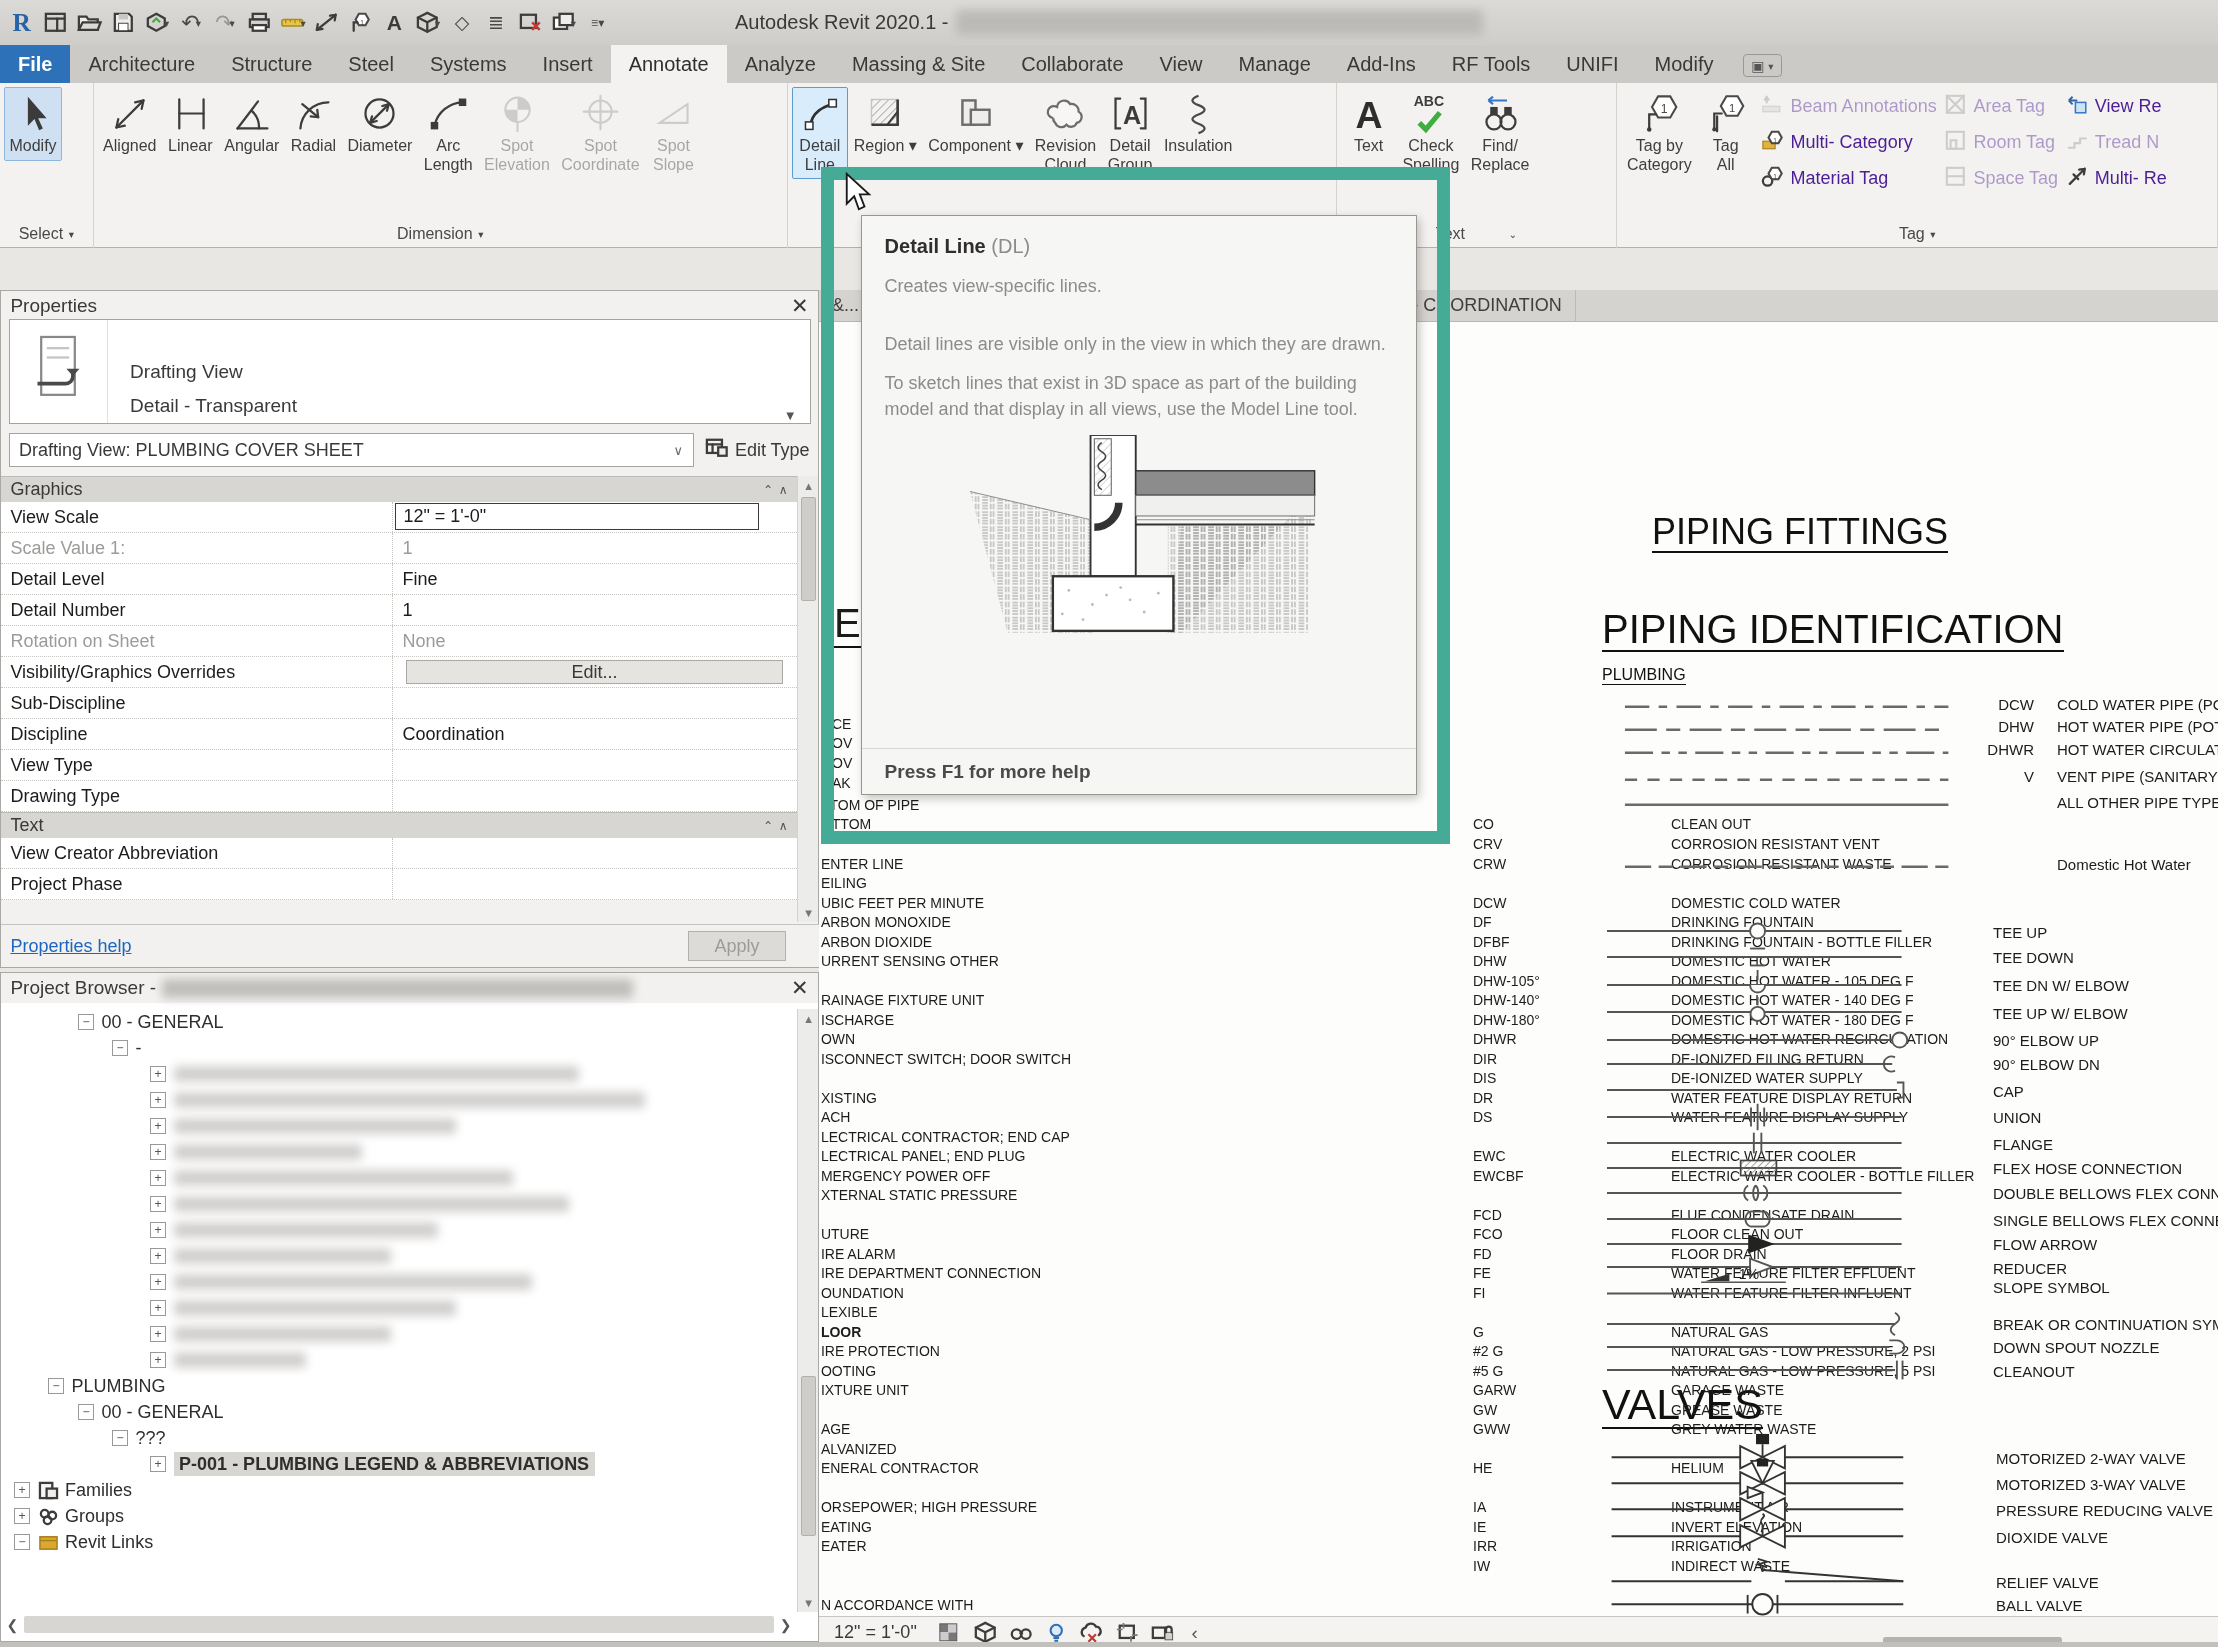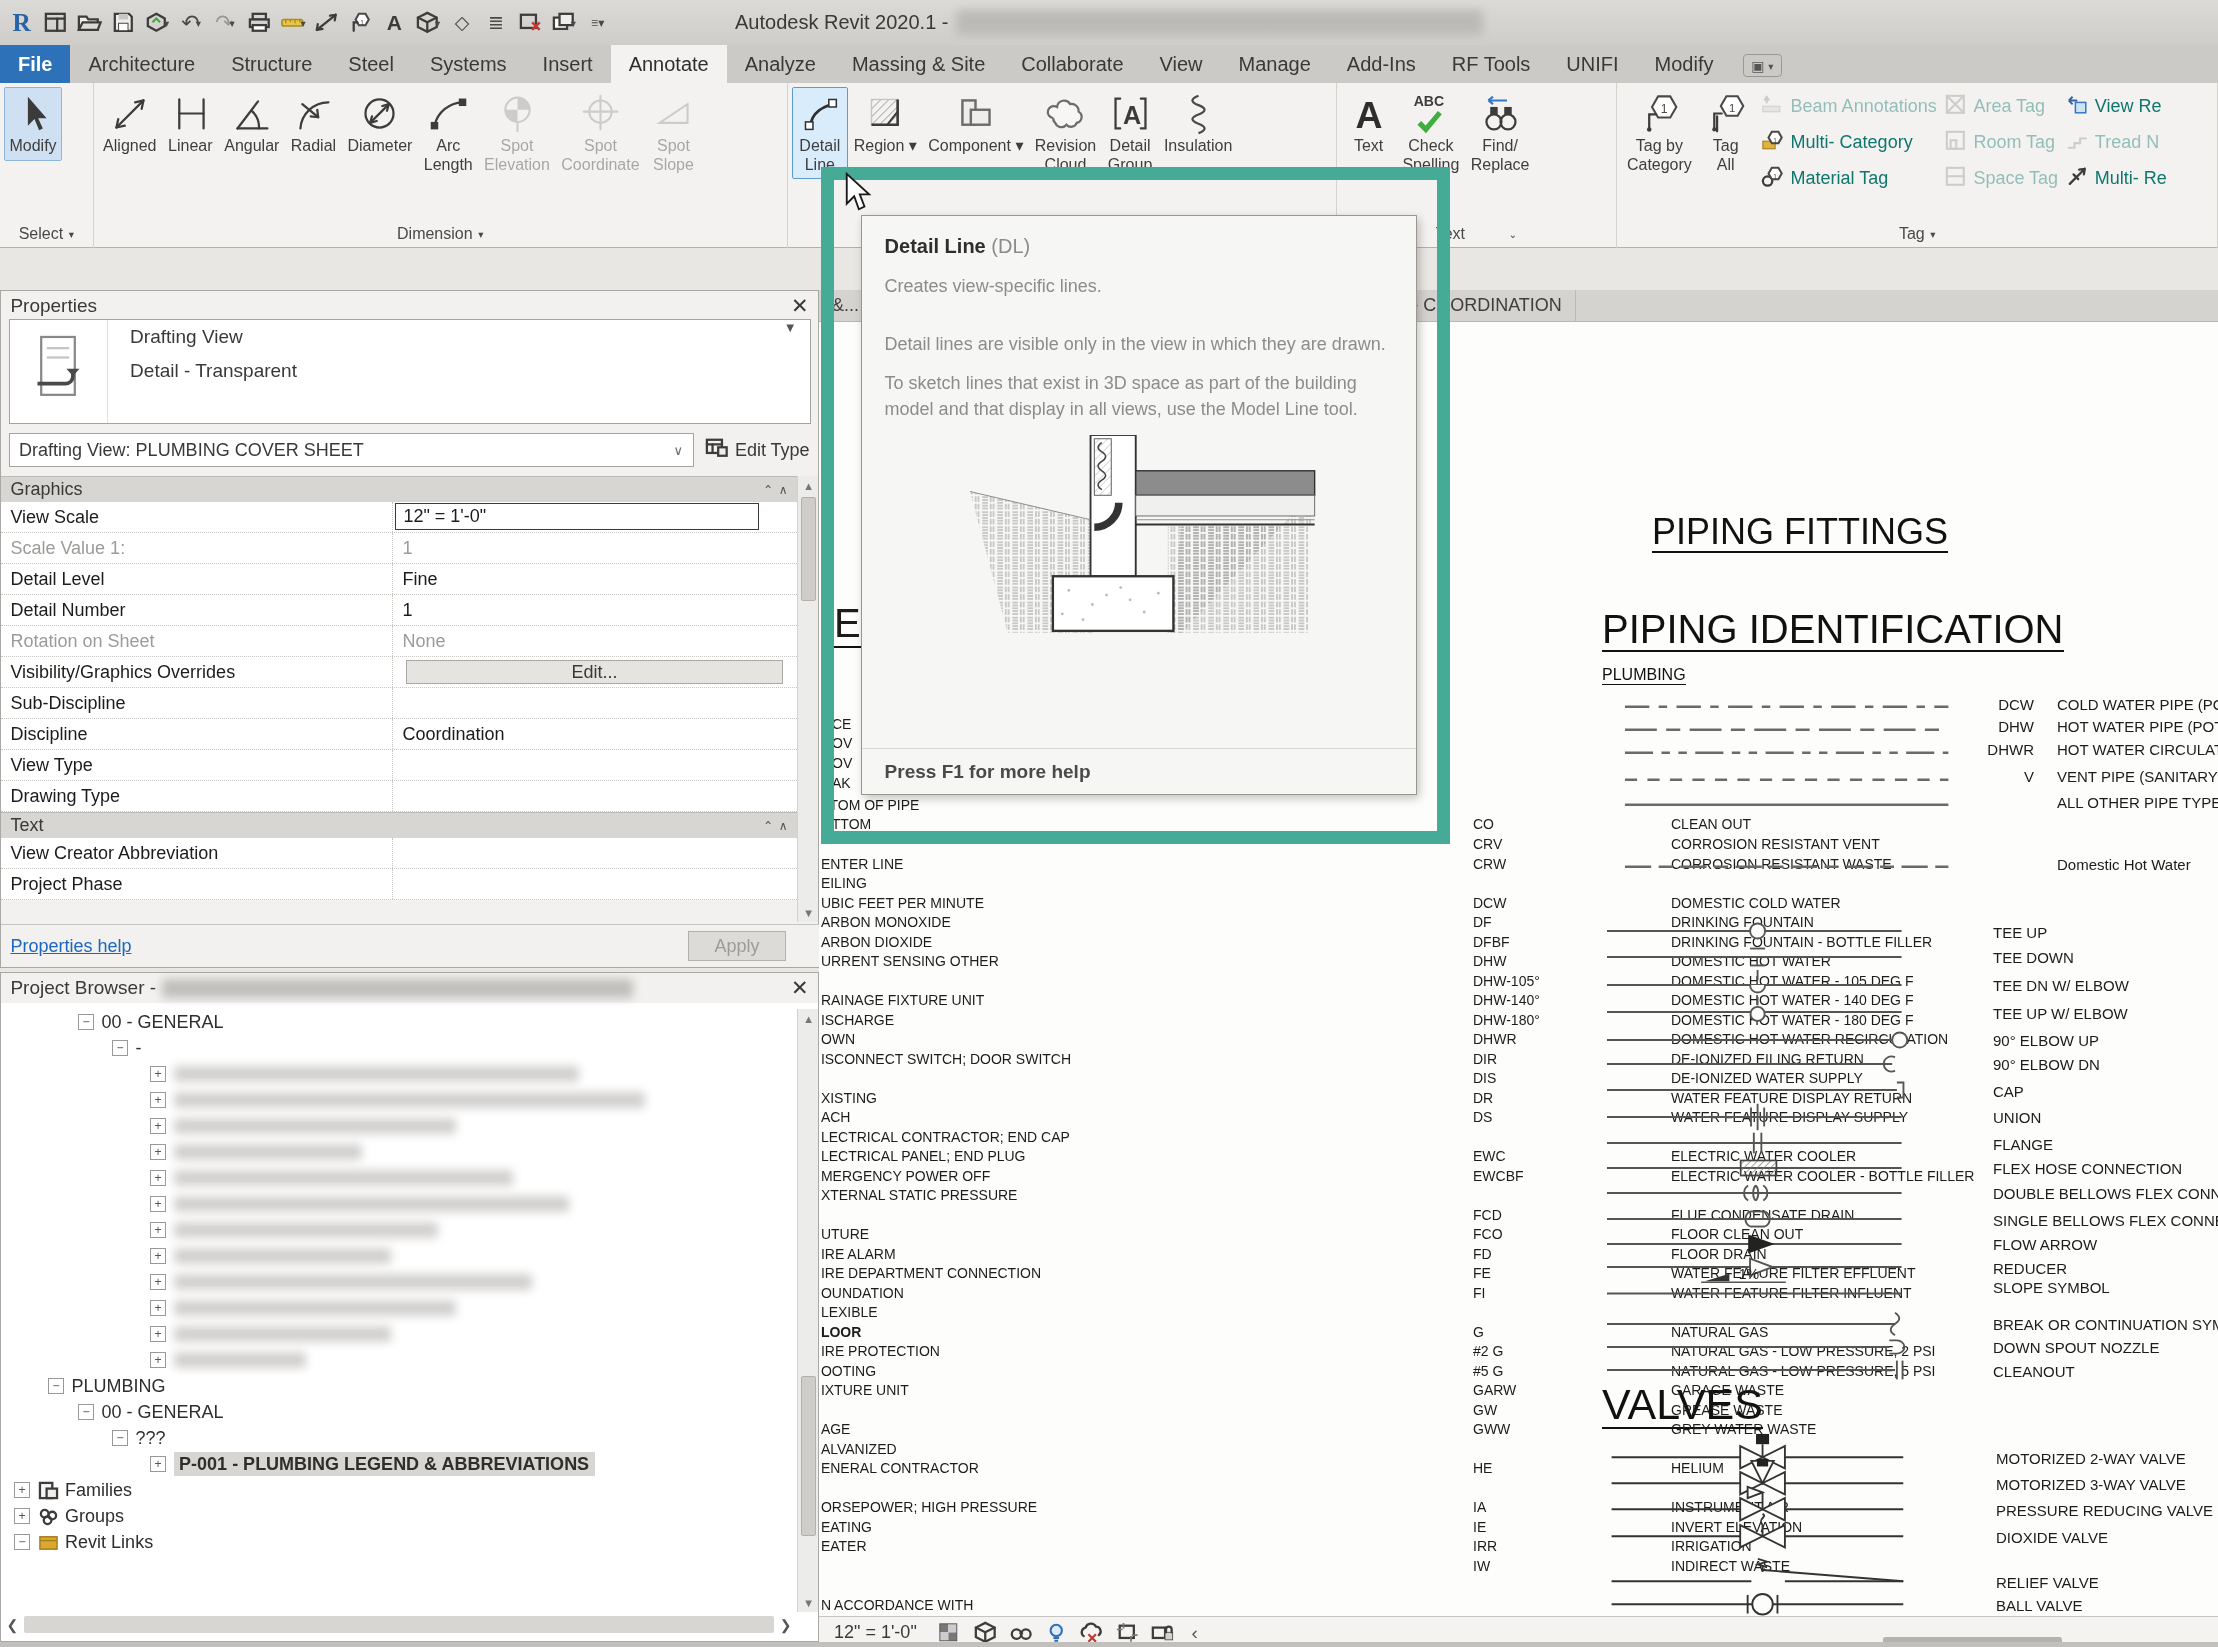--- a/index.html
+++ b/index.html
@@ -31,28 +31,28 @@
   .panel-body{flex:1;display:flex;align-items:flex-start;padding:3.8px 3.8px 0 3.8px;}
   .plabel{height:28px;display:flex;align-items:center;justify-content:center;font-size:16px;color:#4a4948;gap:5.6px;}
   .plabel .dd{font-size:10.4px;}
   .tool{display:flex;flex-direction:column;align-items:center;padding:3.8px 4.7px;border:0.9px solid transparent;
         border-radius:1.9px;}
   .tool .ico{width:45px;height:43px;display:flex;align-items:center;justify-content:center;}
   .tool .lbl{font-size:16px;color:#3f3e3c;text-align:center;line-height:1.15;margin-top:2.8px;white-space:pre-line;}
   .tool.disabled{opacity:.42;}
   .tool.sel{background:#cfe0f3;border:0.9px solid #8db6df;}
   .tool.hover{background:#d9ecfb;border:0.9px solid #5e9bd1;}
-  .smalltool{display:flex;align-items:center;gap:6.6px;height:36px;font-size:18px;color:#0f766e;white-space:nowrap;}
+  .smalltool{display:flex;align-items:center;gap:6.6px;height:36px;font-size:18px;color:#4c1d95;white-space:nowrap;}
   .smalltool.disabled{opacity:.42;}
   
   .props{left:0;top:290px;width:819px;height:678px;background:#f2f1ef;border:0.9px solid #aaa8a5;}
   .phead{height:30px;display:flex;align-items:center;padding:0 9.4px;font-size:19px;color:#3a3938;}
   .pclose{margin-left:auto;font-size:21px;color:#3a3938;}
   .typesel{position:absolute;left:7.5px;top:28px;width:802px;height:105px;background:#fff;border:0.9px solid #a5a3a0;
-           display:flex;align-items:flex-start;}
+           display:flex;align-items:flex-end;}
   .typesel .tsico{width:98px;height:100%;border-right:0.9px solid #e3e1de;display:flex;align-items:center;justify-content:center;}
   .typesel .tstxt{padding-left:22.6px;font-size:19px;color:#3a3938;line-height:1.8;}
   .typesel .tsdd{margin-left:auto;padding-right:13px;font-size:13px;color:#555;}
   .combo-row{position:absolute;left:7.5px;top:141px;width:802px;height:36px;display:flex;align-items:center;}
   .combo{width:685px;height:34px;background:#fff;border:0.9px solid #a5a3a0;display:flex;align-items:center;
          padding:0 9.4px;font-size:18px;color:#3a3938;}
   .combo .dd{margin-left:auto;color:#666;font-size:13px;}
   .edittype{display:flex;align-items:center;gap:5.6px;font-size:18px;color:#3a3938;padding-left:11.3px;}
   .pgrid{position:absolute;left:0;top:185px;width:796px;}
   .sect{height:26px;background:#d8d6d3;border-top:0.9px solid #bcbab7;display:flex;align-items:center;

